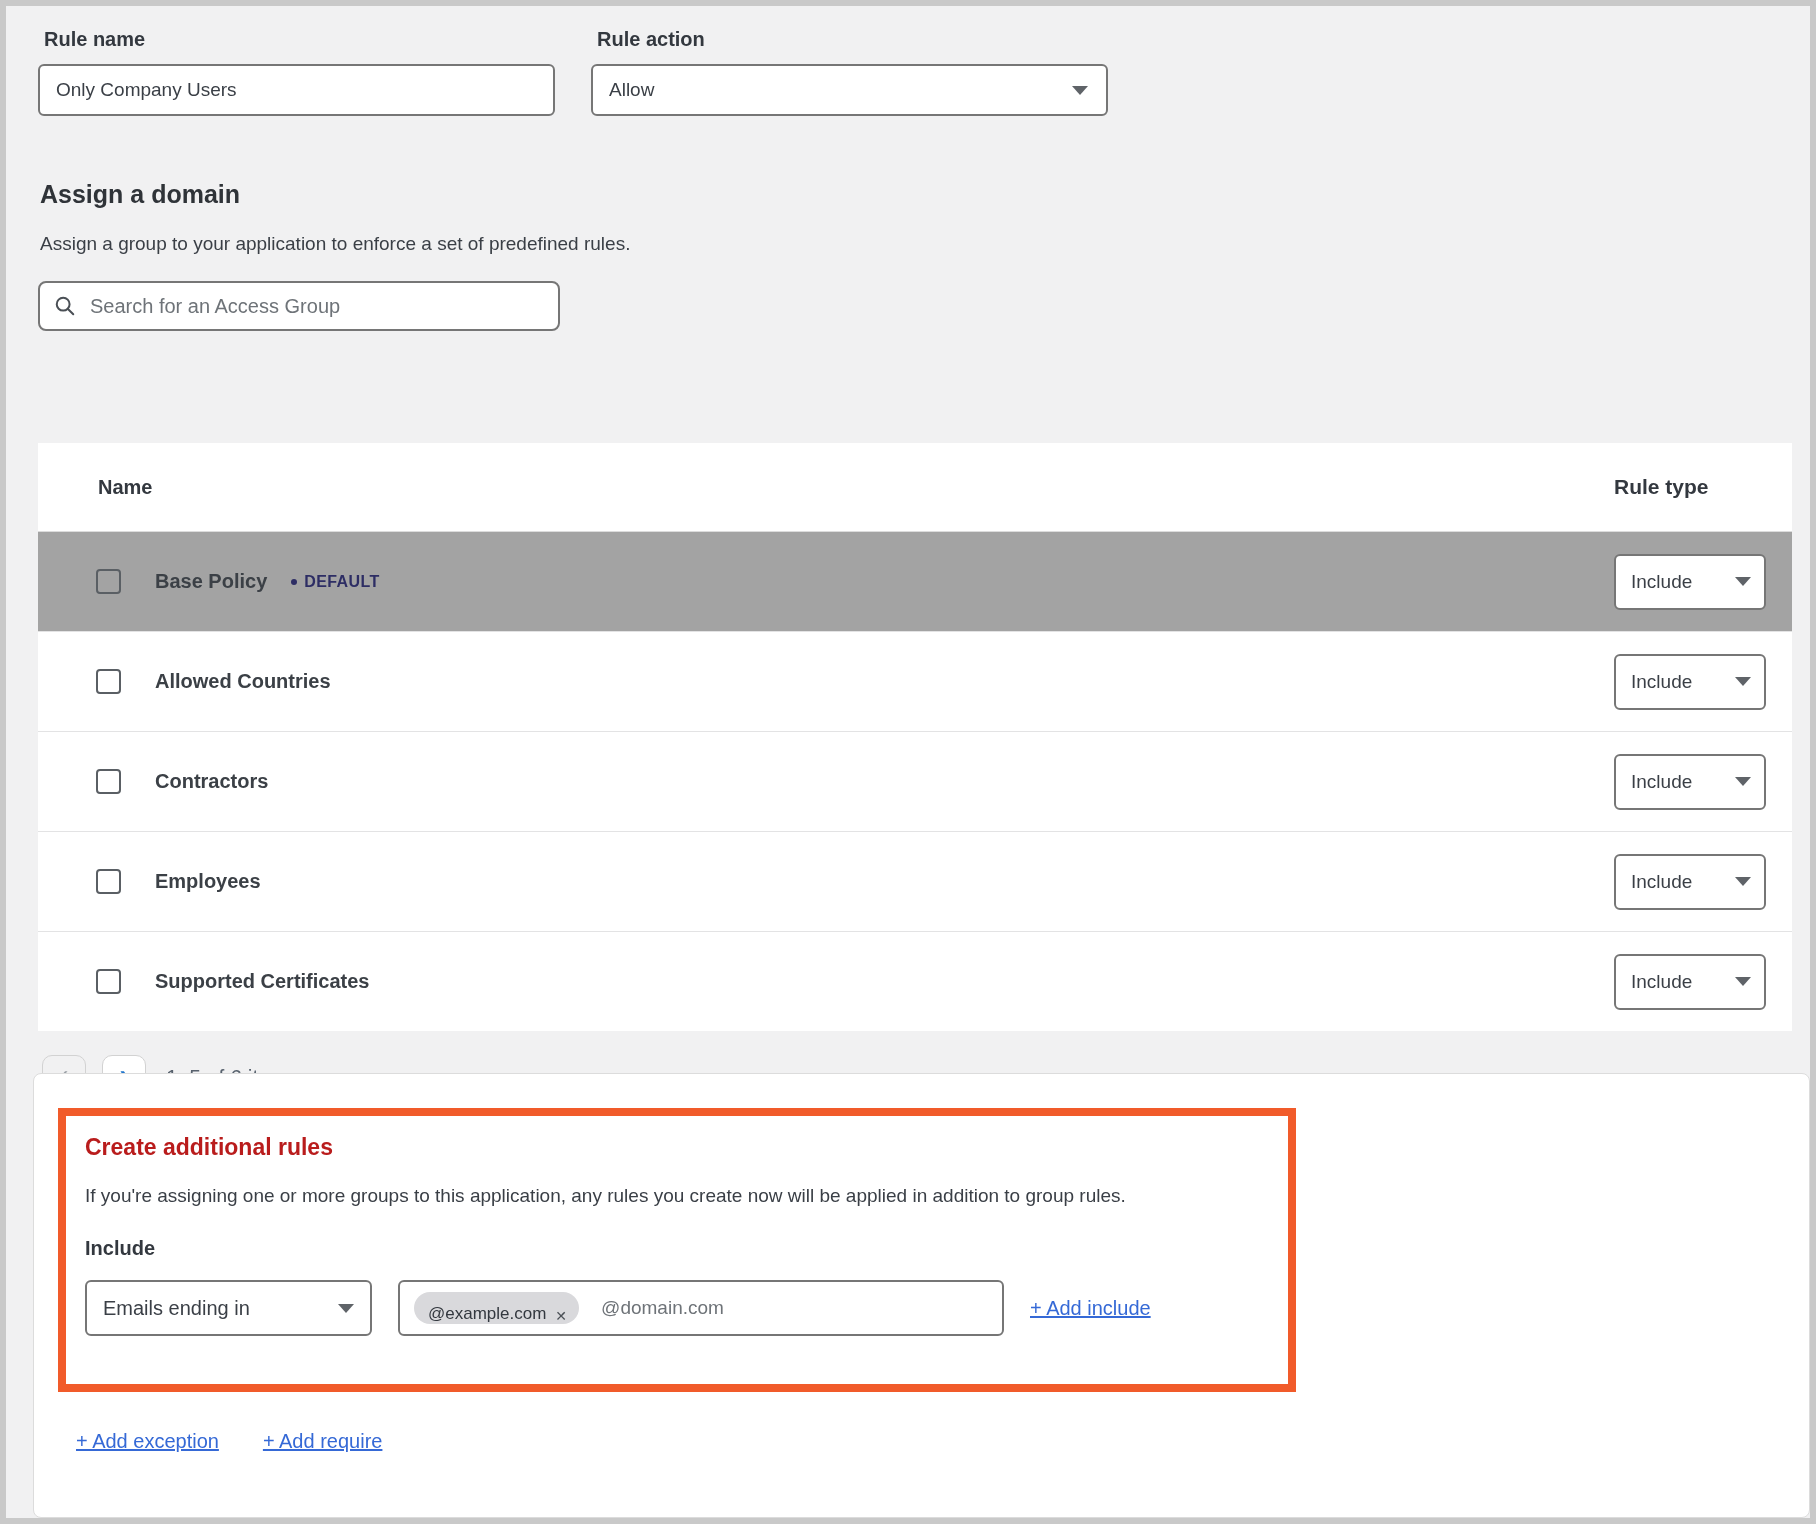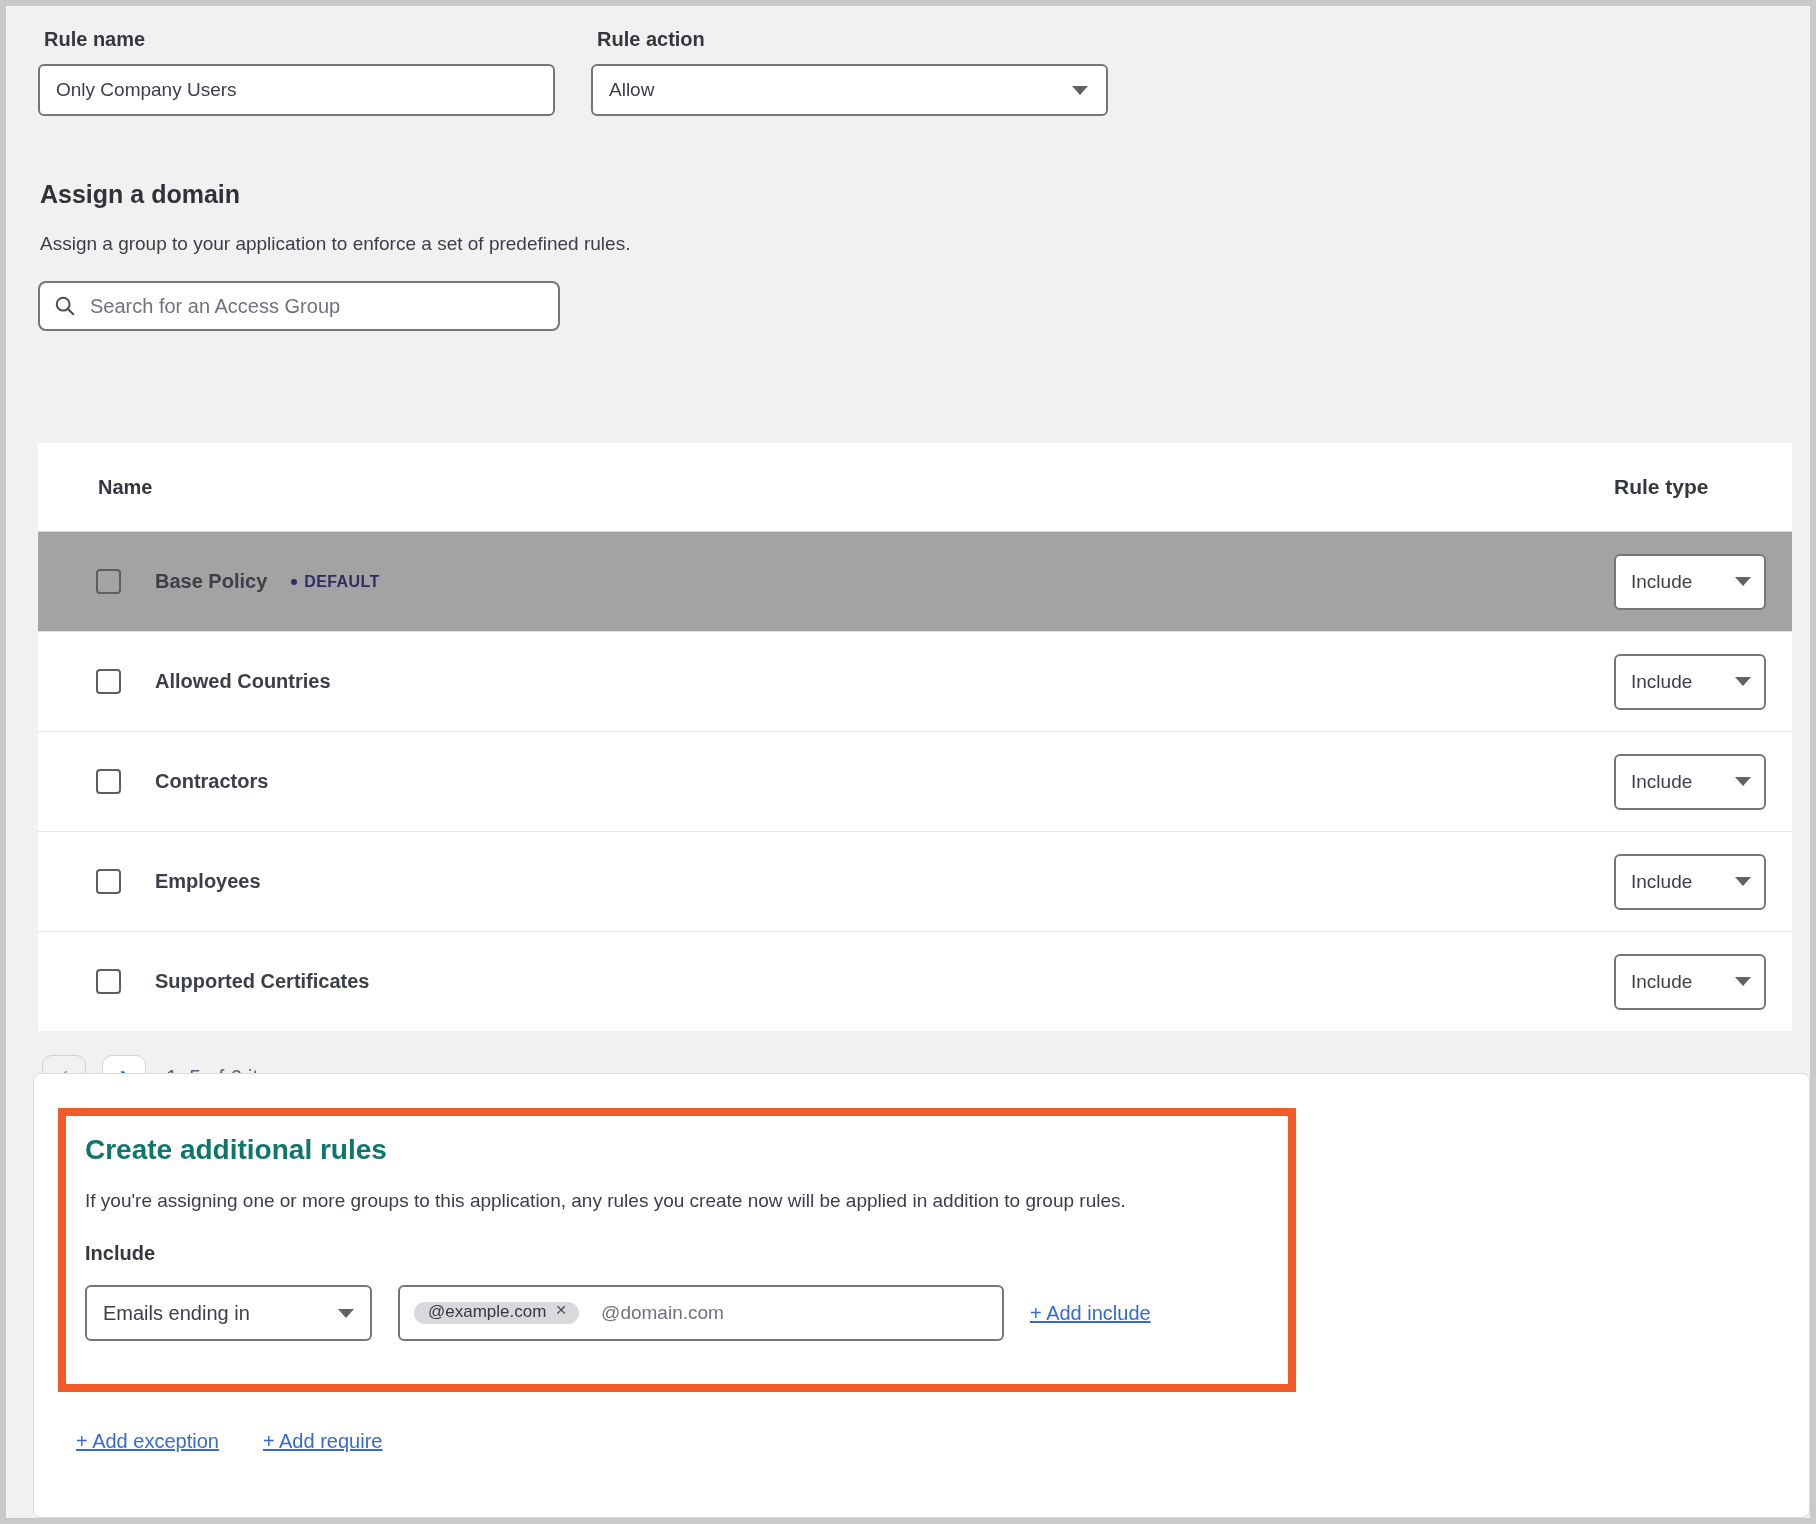--- a/index.html
+++ b/index.html
@@ -72,34 +72,34 @@
   
   .panel{
     position:absolute;left:27px;right:0;top:1067px;bottom:0;
     background:#fff;border:1px solid #dcdcdc;border-radius:8px;
   }
   .highlight-box{
     margin:34px 0 0 24px;width:1238px;height:284px;
     border:8px solid var(--highlight);
     padding:18px 0 0 19px;
   }
-  .rules-title{font-size:28px;font-weight:700;color:#0f766e;}
+  .rules-title{font-size:23px;font-weight:700;color:#b91c1c;}
   .rules-desc{font-size:19px;color:#3a3f46;margin-top:24px;}
   .include-label{font-size:20px;font-weight:700;color:#33383f;margin-top:30px;}
   .controls{display:flex;align-items:center;margin-top:20px;gap:26px;}
   .cond-select{
     width:287px;height:56px;border:2px solid #767676;border-radius:6px;background:#fff;
     display:flex;align-items:center;justify-content:space-between;padding:0 16px;
     font-size:20px;color:#3a3f46;cursor:pointer;flex:none;gap:14px;
   }
   .chip-input{
     width:606px;height:56px;border:2px solid #767676;border-radius:6px;background:#fff;
     display:flex;align-items:center;padding:0 14px;gap:20px;
   }
-  .chip{background:#d9d9dc;border-radius:17px;height:22px;display:flex;align-items:flex-start;padding:0 12px 0 14px;font-size:17px;color:#33383f;gap:9px;flex:none;}
+  .chip{background:#d9d9dc;border-radius:17px;height:32px;display:flex;align-items:flex-end;padding:0 12px 0 14px;font-size:17px;color:#33383f;gap:9px;flex:none;}
   .chip-x{font-size:14px;color:#4a4f55;cursor:pointer;}
   .chip-input input{border:none;outline:none;background:transparent;font-size:19px;color:#444;flex:1;min-width:0;}
   a.link{font-size:20px;color:var(--link);text-decoration:underline;cursor:pointer;}
   .footer-links{margin:38px 0 0 42px;display:flex;gap:44px;}
 </style>
 </head>
 <body>
 
 <div class="content">
 

